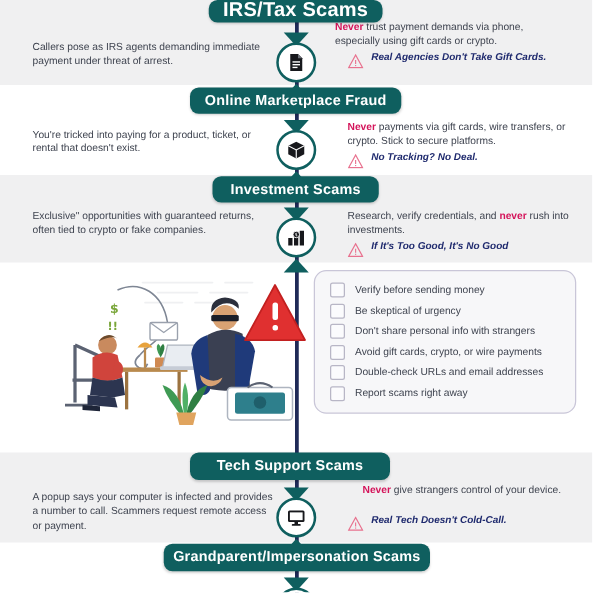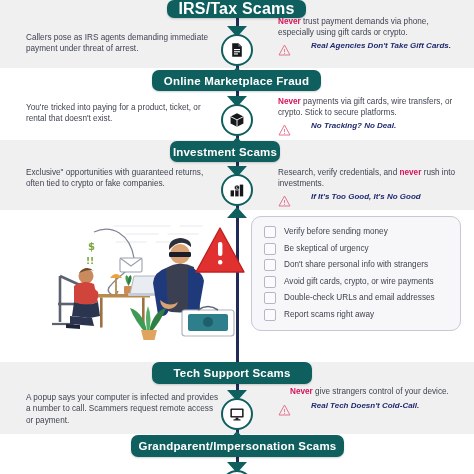--- a/index.html
+++ b/index.html
@@ -64,21 +64,21 @@
     position:absolute;
     font-size:8.2px;line-height:11.4px;
     color:#3f4450;
     width:186px;
   }
   .advice .kw-never{color:#d4145a;font-weight:bold;}
   .advice .kw-avoid{color:#d4145a;font-weight:bold;}
   .advice .kw-always{color:#1d8a3a;font-weight:bold;}
   .advice .kw-inline{color:#d4145a;font-weight:bold;}
 
-  .tip{position:absolute;display:flex;align-items:flex-start;gap:20px;width:190px;}
+  .tip{position:absolute;display:flex;align-items:flex-start;gap:6px;width:190px;}
   .tip .tritag{flex:0 0 auto;margin-top:1px;}
   .tip .tiptext{
     font-size:8px;line-height:10px;font-style:italic;font-weight:bold;color:#1f2a6e;
   }
 
   
   .checklist{
     position:absolute;
     background:#f7f7f9;
     border:1px solid #c9c6d8;
@@ -121,21 +121,21 @@
         <path d="M9.4 1.2l3.4 3.4H9.4z" fill="#6c7078"></path>
         <rect x="5" y="7" width="6" height="1.1" fill="#ffffff"></rect>
         <rect x="5" y="9.2" width="6" height="1.1" fill="#ffffff"></rect>
         <rect x="5" y="11.4" width="4" height="1.1" fill="#ffffff"></rect>
       </svg>
     </div>
   </div>
 
   <div class="desc" style="left:26px;top:32px;">Callers pose as IRS agents demanding immediate payment under threat of arrest.</div>
 
-  <div class="advice" style="left:278px;top:16px;">
+  <div class="advice" style="left:268px;top:16px;">
     <span class="kw-never">Never</span><span> trust payment demands via phone, especially using gift cards or crypto.</span>
   </div>
 
   <div class="tip" style="left:278px;top:41px;">
     <span class="tritag">
       <svg width="13" height="12" viewBox="0 0 13 12">
         <path d="M6.5 1 12 11H1z" fill="none" stroke="#e8728f" stroke-width="1"></path>
         <rect x="6.05" y="5" width="0.9" height="3.2" fill="#e8728f"></rect>
         <rect x="6.05" y="9" width="0.9" height="0.9" fill="#e8728f"></rect>
       </svg>
@@ -169,21 +169,21 @@
     <span class="tritag">
       <svg width="13" height="12" viewBox="0 0 13 12">
         <path d="M6.5 1 12 11H1z" fill="none" stroke="#e8728f" stroke-width="1"></path>
         <rect x="6.05" y="5" width="0.9" height="3.2" fill="#e8728f"></rect>
         <rect x="6.05" y="9" width="0.9" height="0.9" fill="#e8728f"></rect>
       </svg>
     </span>
     <span class="tiptext">No Tracking? No Deal.</span>
   </div>
 
-  <div class="banner" style="left:170px;top:141px;width:110px;height:21px;font-size:11.5px;">
+  <div class="banner" style="left:170px;top:141px;width:133px;height:21px;font-size:11.5px;">
     <span>Investment Scams</span>
   </div>
 
   <div class="node" style="left:219px;top:166px;">
     <div class="tri-up"></div>
     <div class="tri-dn"></div>
     <div class="circ">
       <svg width="16" height="16" viewBox="0 0 16 16">
         <rect x="1.6" y="8.4" width="3.4" height="6" fill="#17181c"></rect>
         <rect x="6.2" y="5.6" width="3.4" height="8.8" fill="#17181c"></rect>
@@ -335,21 +335,21 @@
       </svg>
     </div>
   </div>
 
   <div class="desc" style="left:26px;top:392px;">A popup says your computer is infected and provides a number to call. Scammers request remote access or payment.</div>
 
   <div class="advice" style="left:278px;top:386px;padding-left:12px;">
     <span class="kw-never">Never</span><span> give strangers control of your device.</span>
   </div>
 
-  <div class="tip" style="left:278px;top:401px;">
+  <div class="tip" style="left:278px;top:411px;">
     <span class="tritag">
       <svg width="13" height="12" viewBox="0 0 13 12">
         <path d="M6.5 1 12 11H1z" fill="none" stroke="#e8728f" stroke-width="1"></path>
         <rect x="6.05" y="5" width="0.9" height="3.2" fill="#e8728f"></rect>
         <rect x="6.05" y="9" width="0.9" height="0.9" fill="#e8728f"></rect>
       </svg>
     </span>
     <span class="tiptext">Real Tech Doesn't Cold-Call.</span>
   </div>
 

